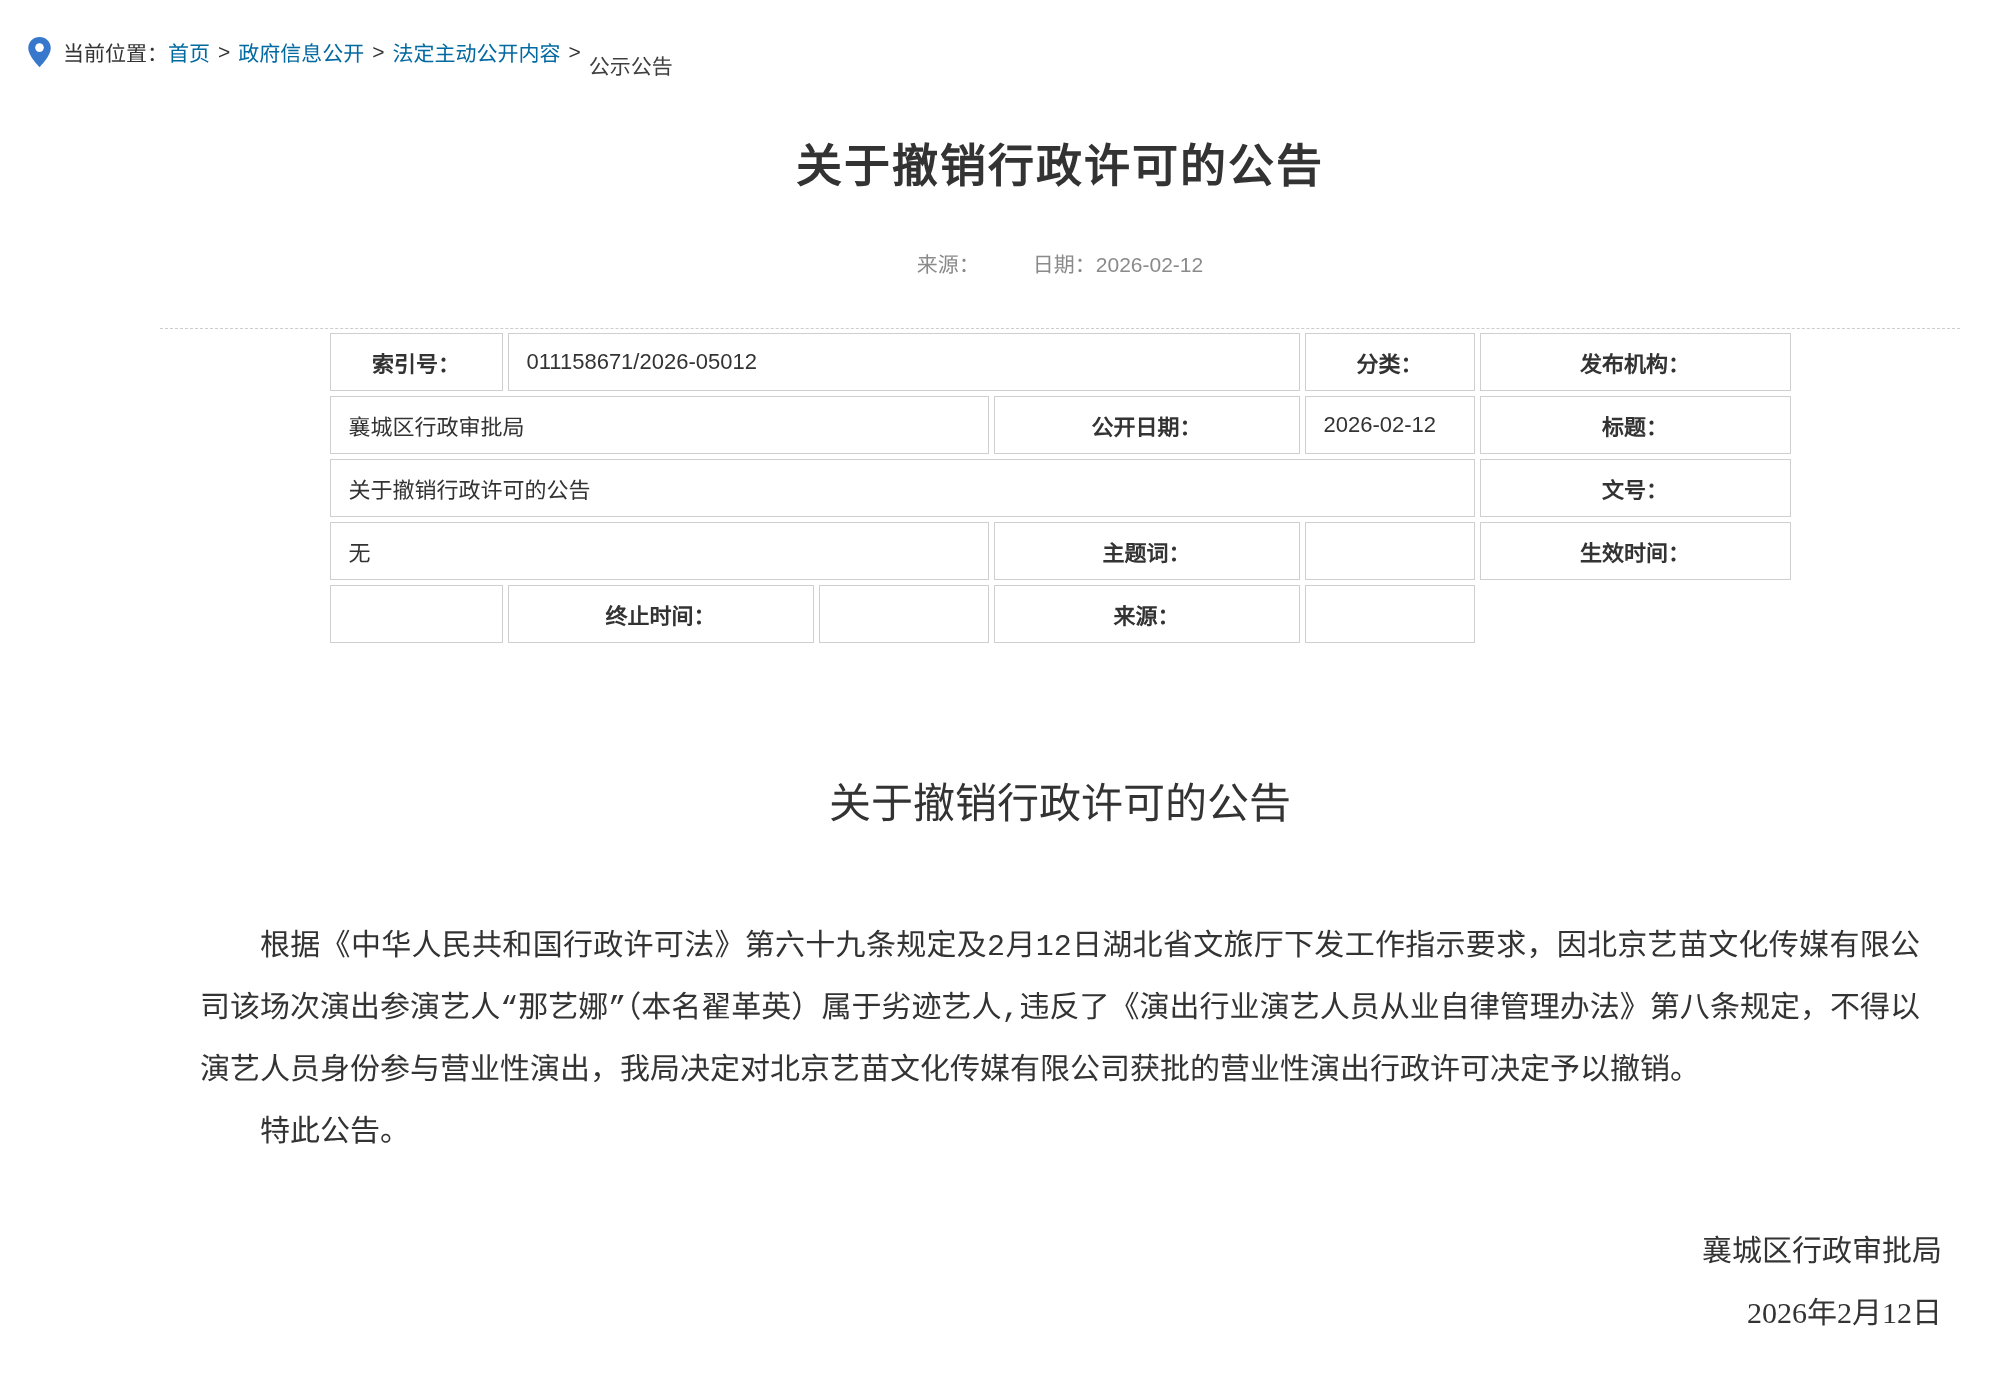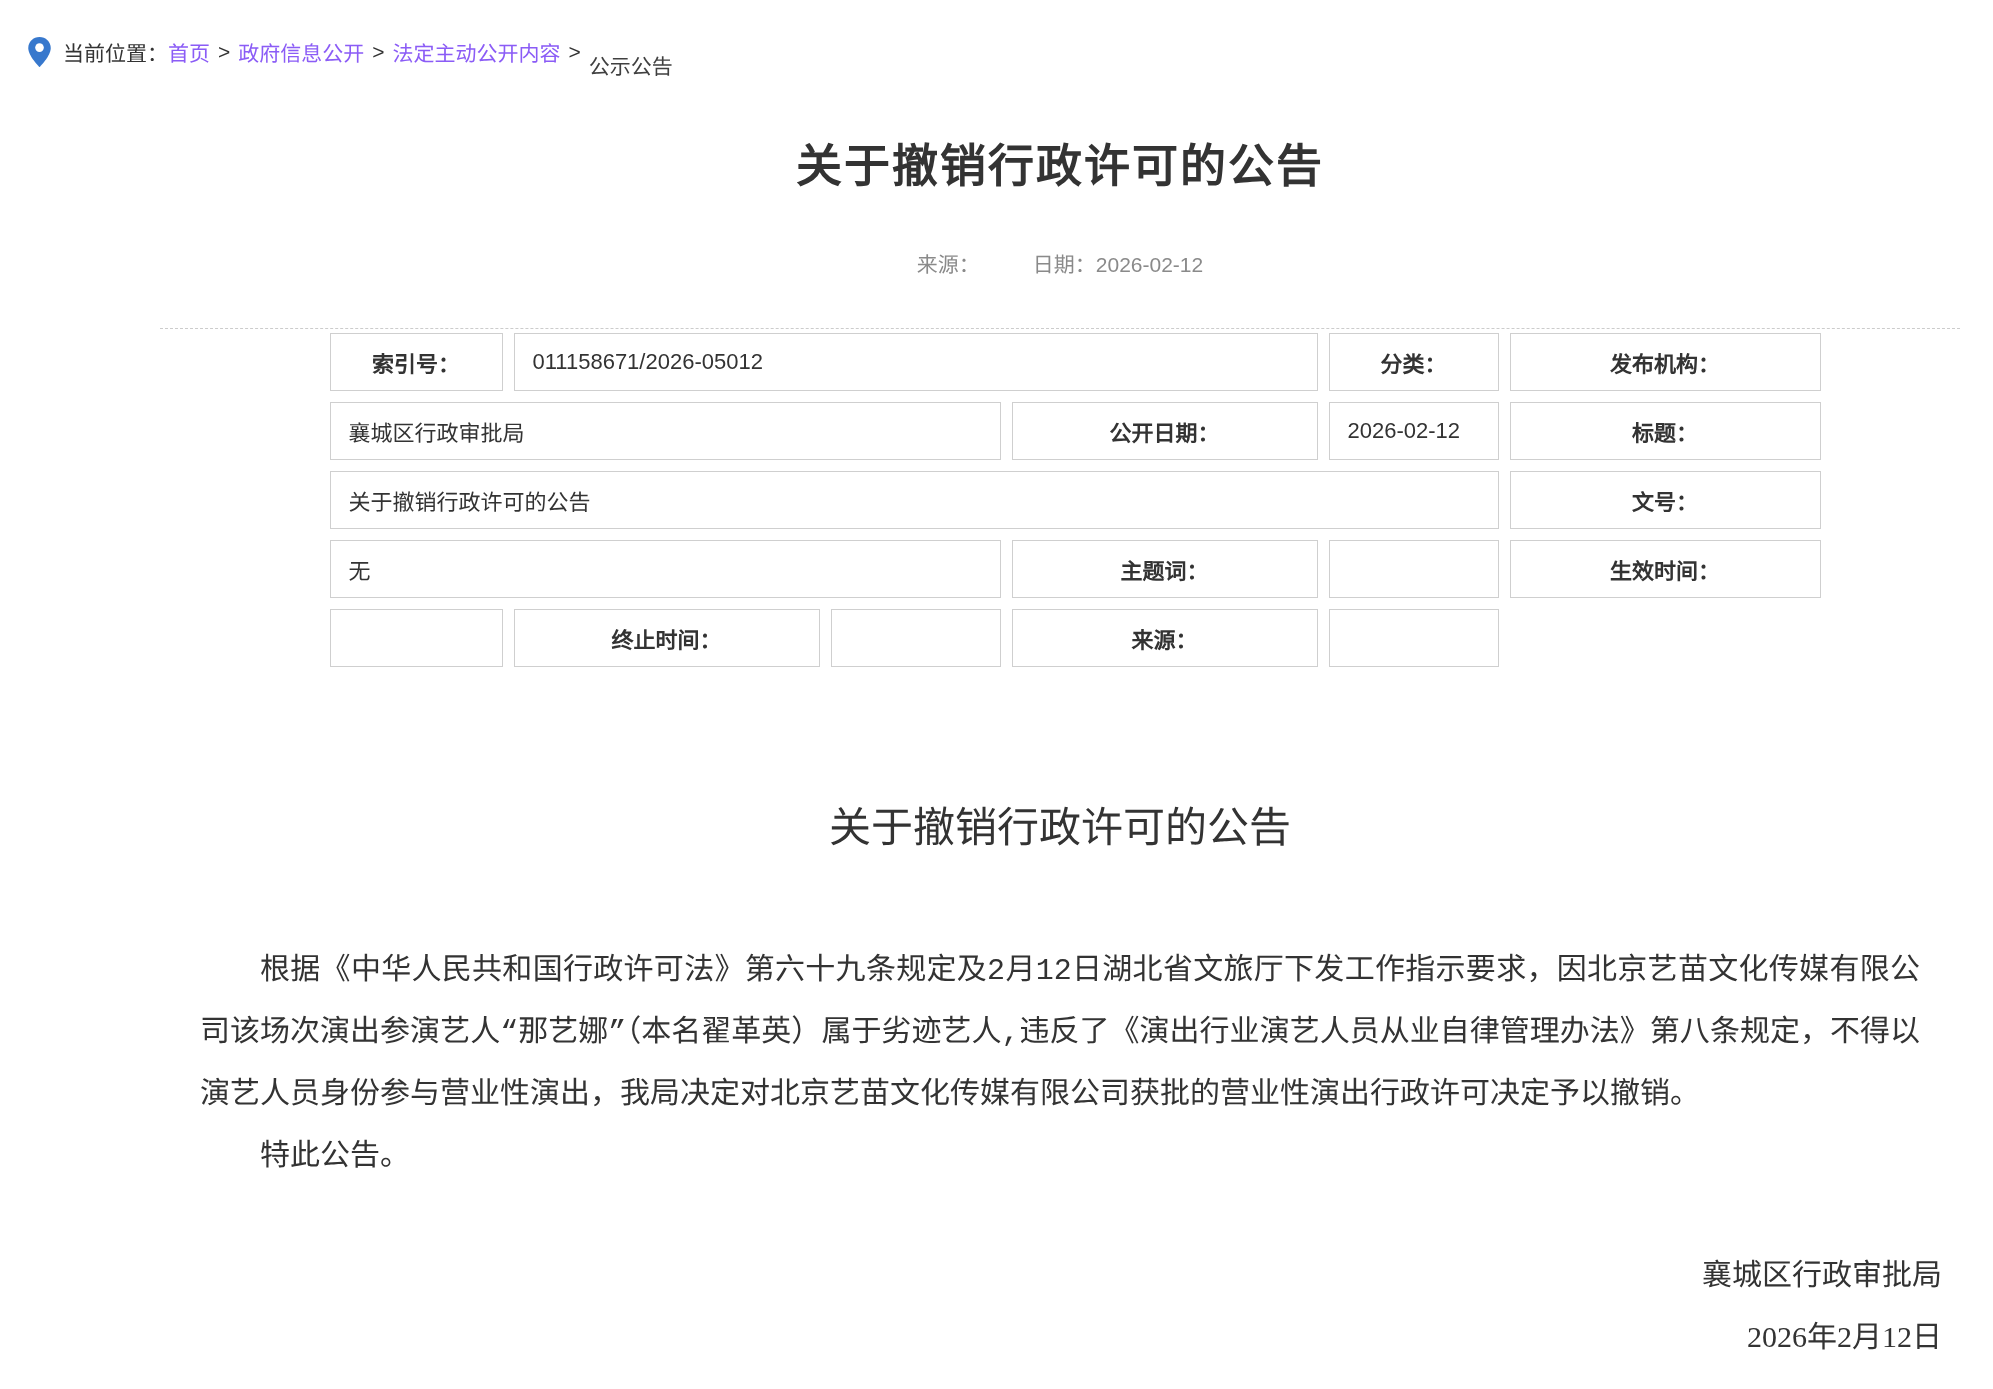--- a/index.html
+++ b/index.html
@@ -10,21 +10,21 @@
     color:#333333;
   }
   
   .crumb-bar {
     display:flex; align-items:center;
     padding:24px 8px 0 28px;
     font-size:21px; color:#333;
   }
   .pin { width:23px; height:30px; margin-right:12px; flex:0 0 auto; }
   .crumb-bar .sep { margin:0 8px; color:#333; }
-  .crumb-link { text-decoration:none; color:#8b5cf6; cursor:pointer; }
+  .crumb-link { text-decoration:none; color:#0369a1; cursor:pointer; }
   .crumb-current { color:#404040;margin-top:26px; }
 
   
   .main { margin-left:160px; width:1800px; }
 
   h1.page-title {
     margin-top:58px;
     text-align:center;
     font-size:46px; font-weight:700; color:#333;
     letter-spacing:2px;
@@ -41,21 +41,21 @@
     border-top:1px dashed #cccccc;
     height:0;
   }
 
   
   .info-table {
     margin:4px auto 0;
     width:1461px;
     display:grid;
     grid-template-columns:173px 306px 170px 306px 170px 311px;
-    gap:11px;
+    gap:5px;
   }
   .cell {
     border:1px solid #cfcfcf;
     background:#fff;
     min-height:58px;
     display:flex; align-items:center;
     font-size:22px; color:#333;
   }
   .cell.label { justify-content:center; font-weight:700; }
   .cell.value { padding:0 10px 0 18px; }

